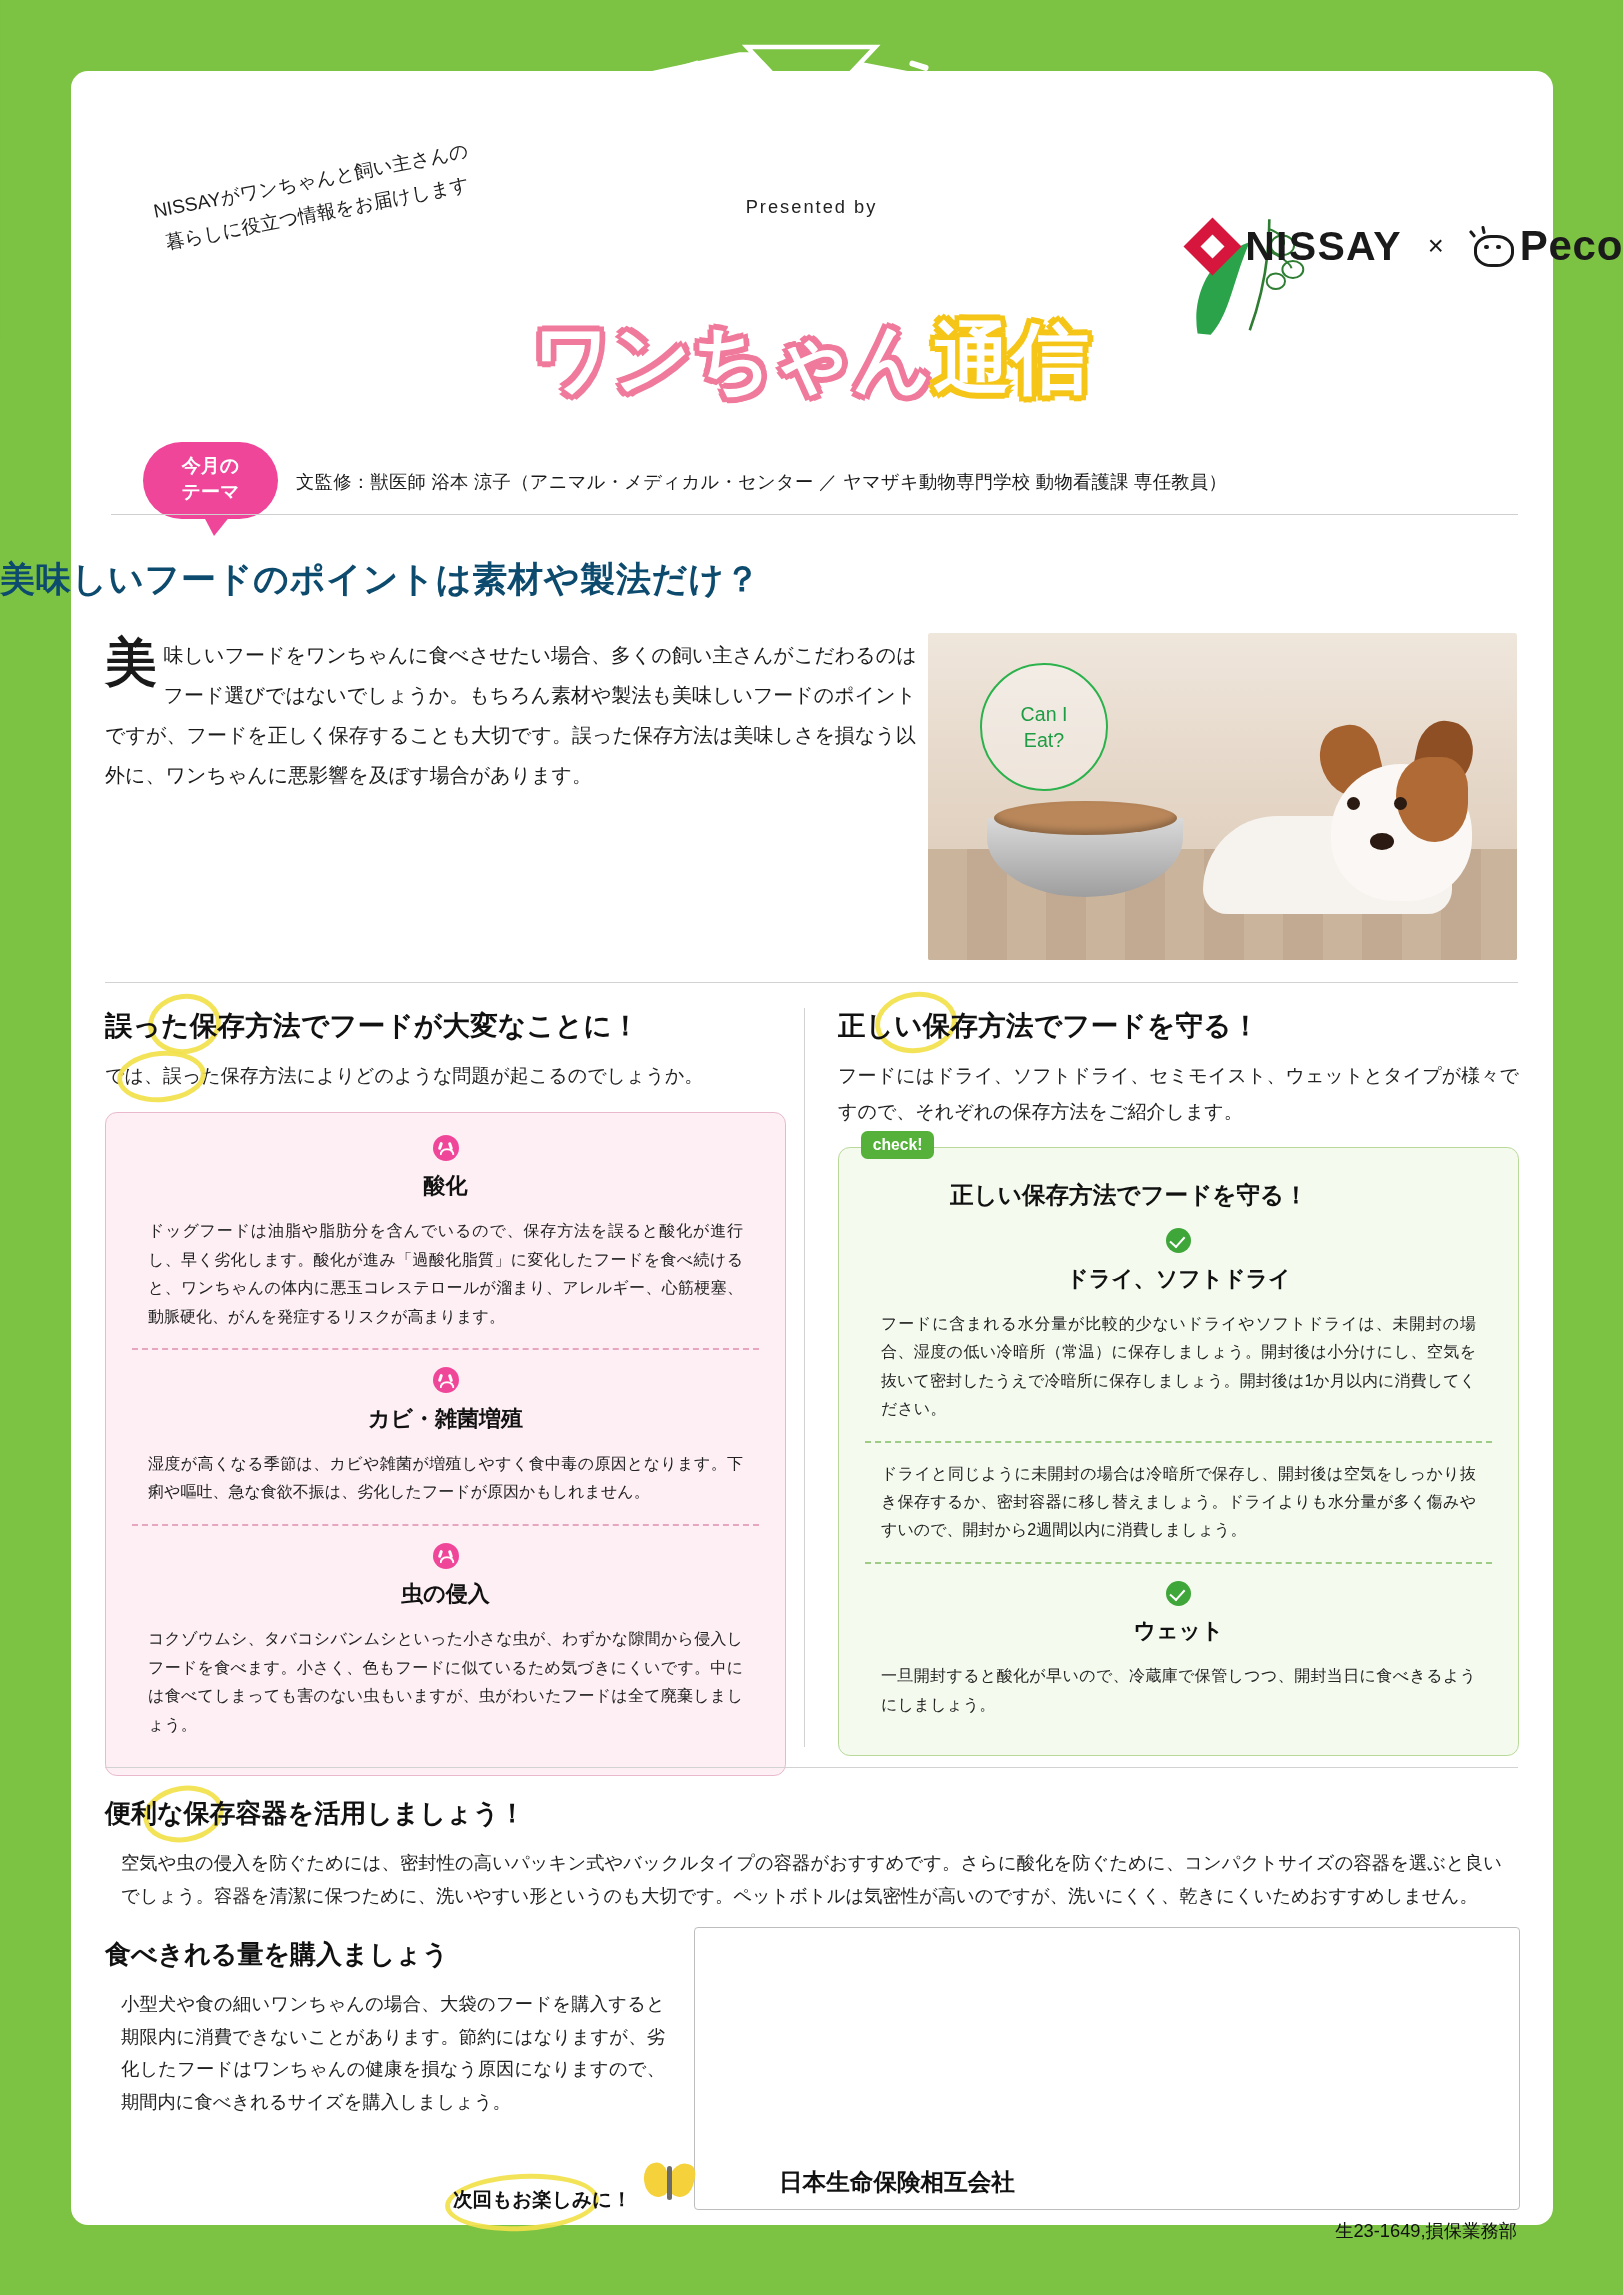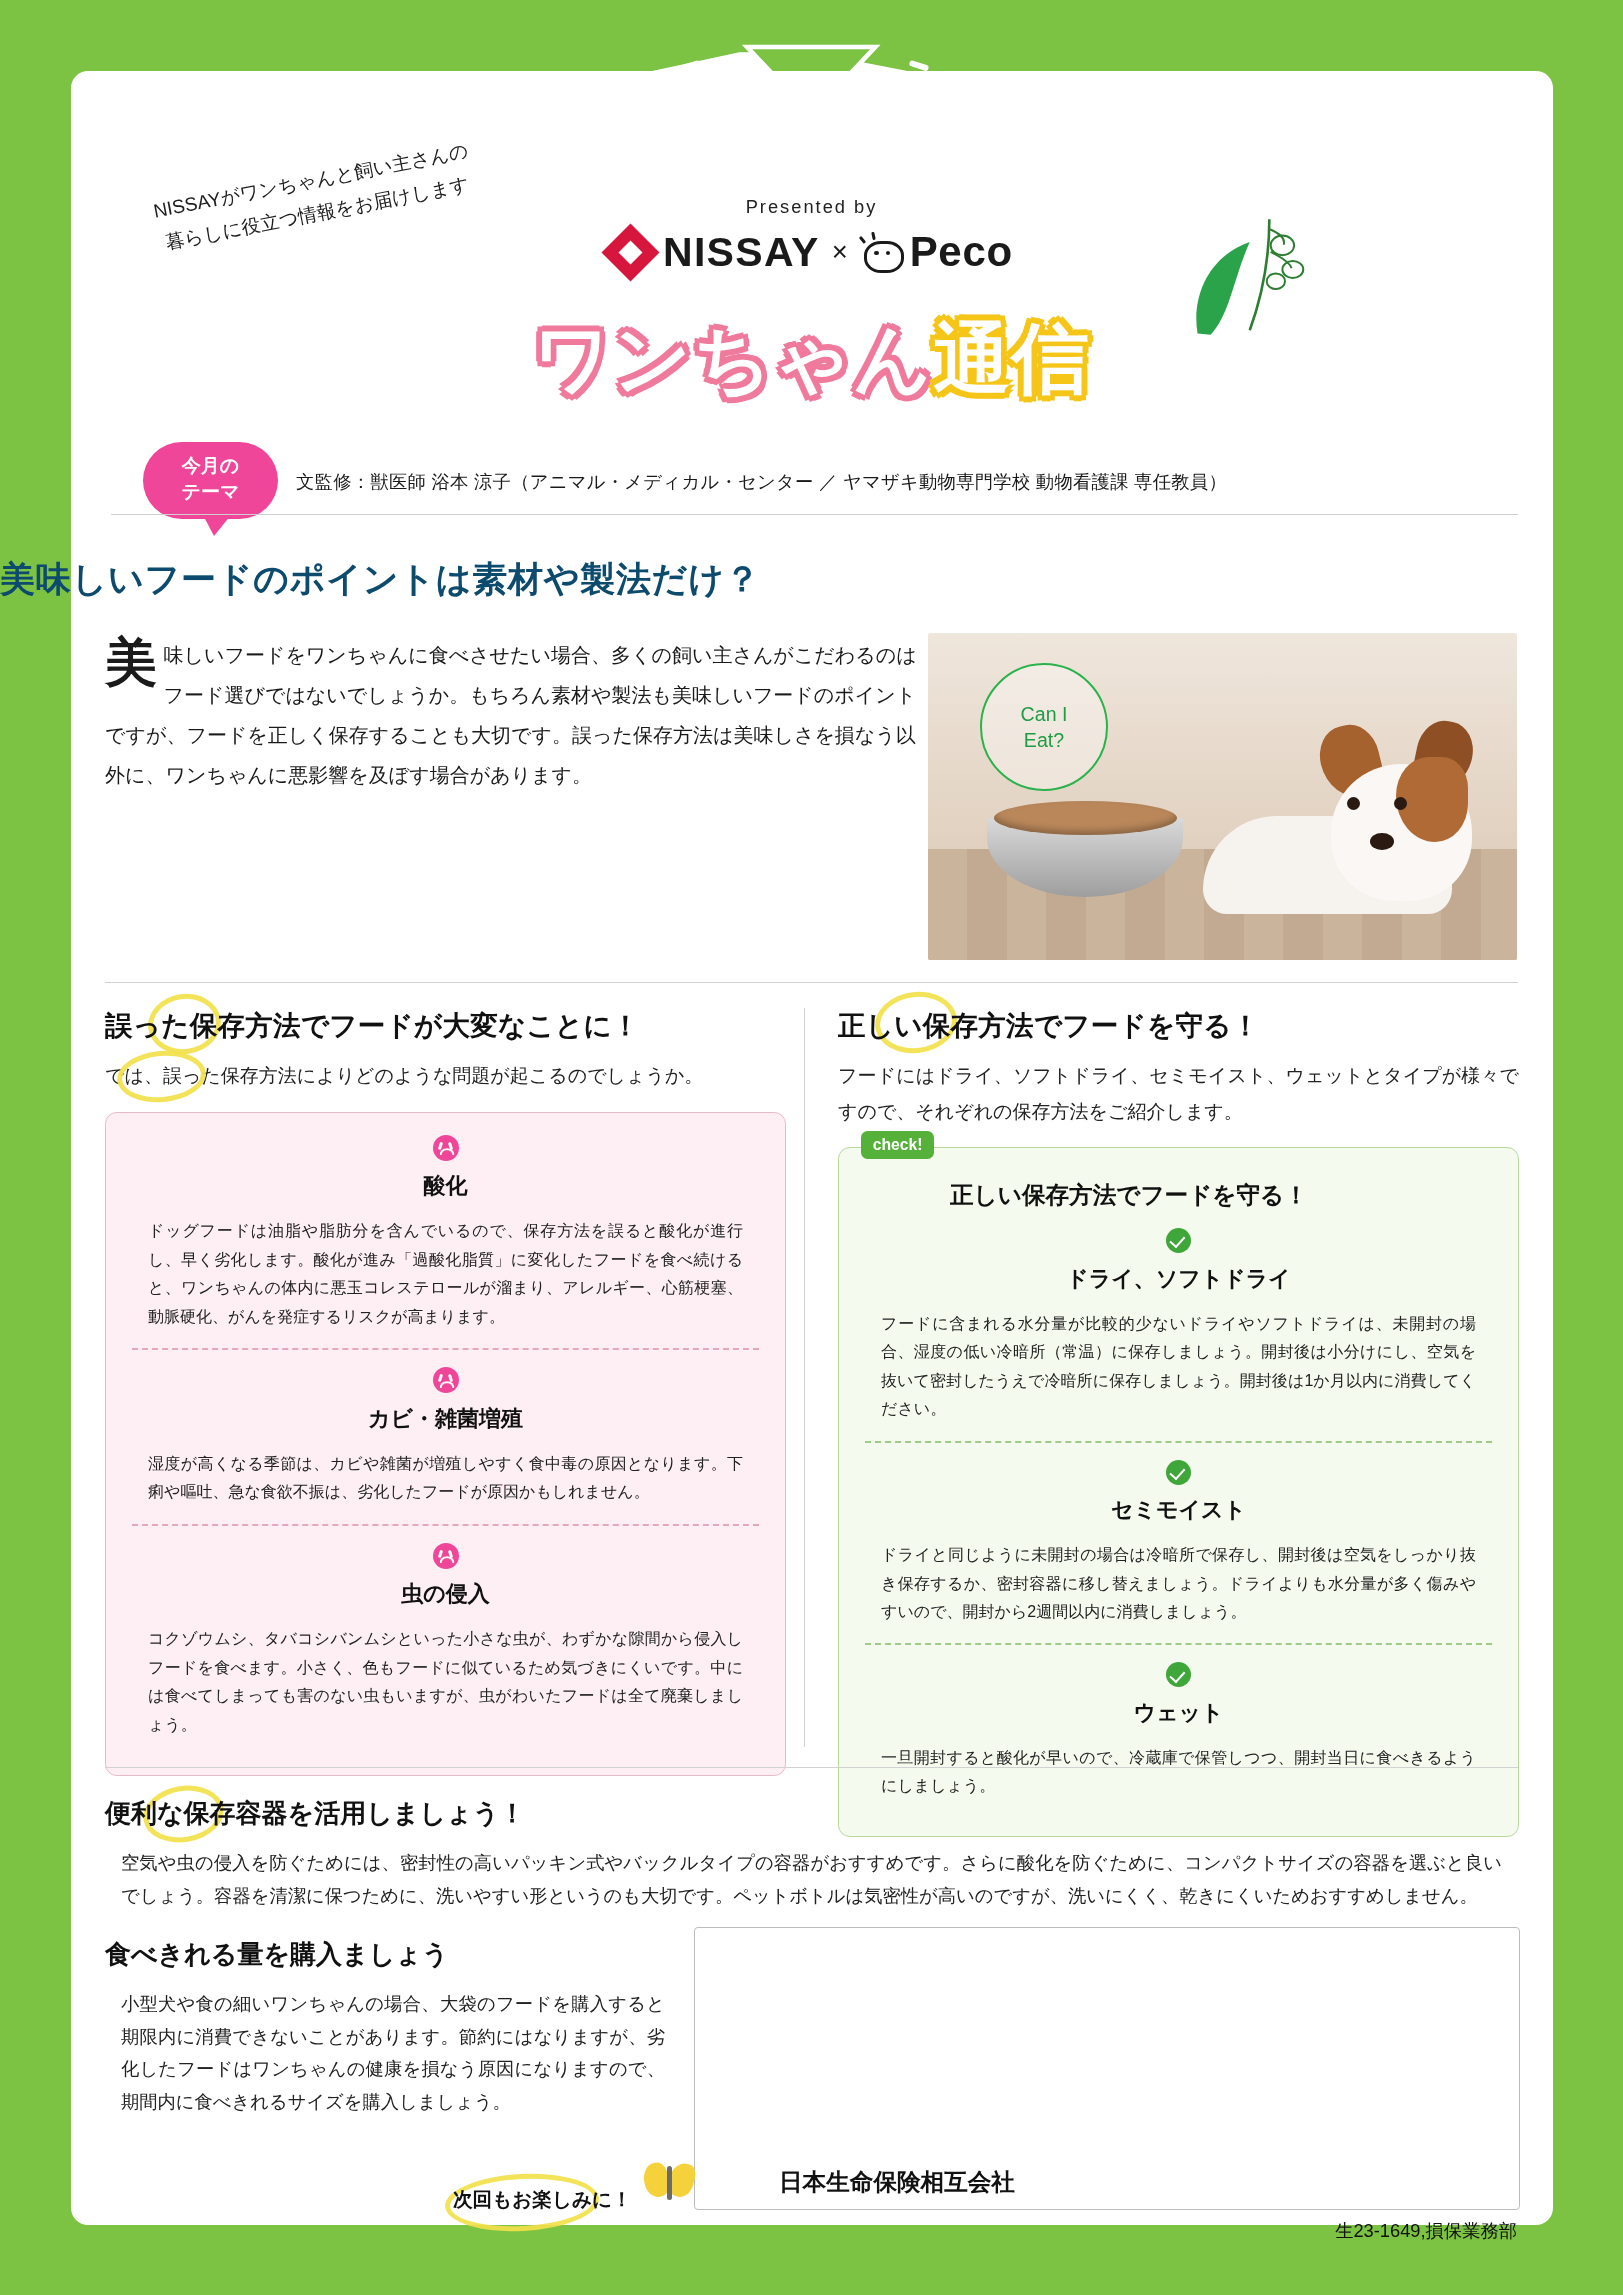--- a/index.html
+++ b/index.html
@@ -46,25 +46,25 @@
     left: 0; right: 0;
     top: 196px;
     text-align: center;
     font-size: 18.3px;
     letter-spacing: 2px;
     color: #222;
   }
   .brandrow {
     position: absolute;
     left: 0; right: 0;
-    top: 228px;
+    top: 222px;
     display: flex;
-    justify-content: center;
+    justify-content: flex-end;
     align-items: center;
-    gap: 12px;
+    gap: 26px;
   }
   .nissay {
     display: flex;
     align-items: center;
     gap: 11.8px;
   }
   .nissay .mark {
     width: 41px; height: 41px;
     background: #d6163c;
     transform: rotate(45deg);
@@ -718,24 +718,20 @@
 
       <div>
         <div class="item-head">
           <span class="check-icon"></span>
           <span>ドライ、ソフトドライ</span>
         </div>
         <p class="item-body">フードに含まれる水分量が比較的少ないドライやソフトドライは、未開封の場合、湿度の低い冷暗所（常温）に保存しましょう。開封後は小分けにし、空気を抜いて密封したうえで冷暗所に保存しましょう。開封後は1か月以内に消費してください。</p>
       </div>
       <div class="dash-green"></div>
       <div>
-        <div class="item-head">
-          <span class="check-icon"></span>
-          <span>セミモイスト</span>
-        </div>
         <p class="item-body">ドライと同じように未開封の場合は冷暗所で保存し、開封後は空気をしっかり抜き保存するか、密封容器に移し替えましょう。ドライよりも水分量が多く傷みやすいので、開封から2週間以内に消費しましょう。</p>
       </div>
       <div class="dash-green"></div>
       <div>
         <div class="item-head">
           <span class="check-icon"></span>
           <span>ウェット</span>
         </div>
         <p class="item-body">一旦開封すると酸化が早いので、冷蔵庫で保管しつつ、開封当日に食べきるようにしましょう。</p>
       </div>

